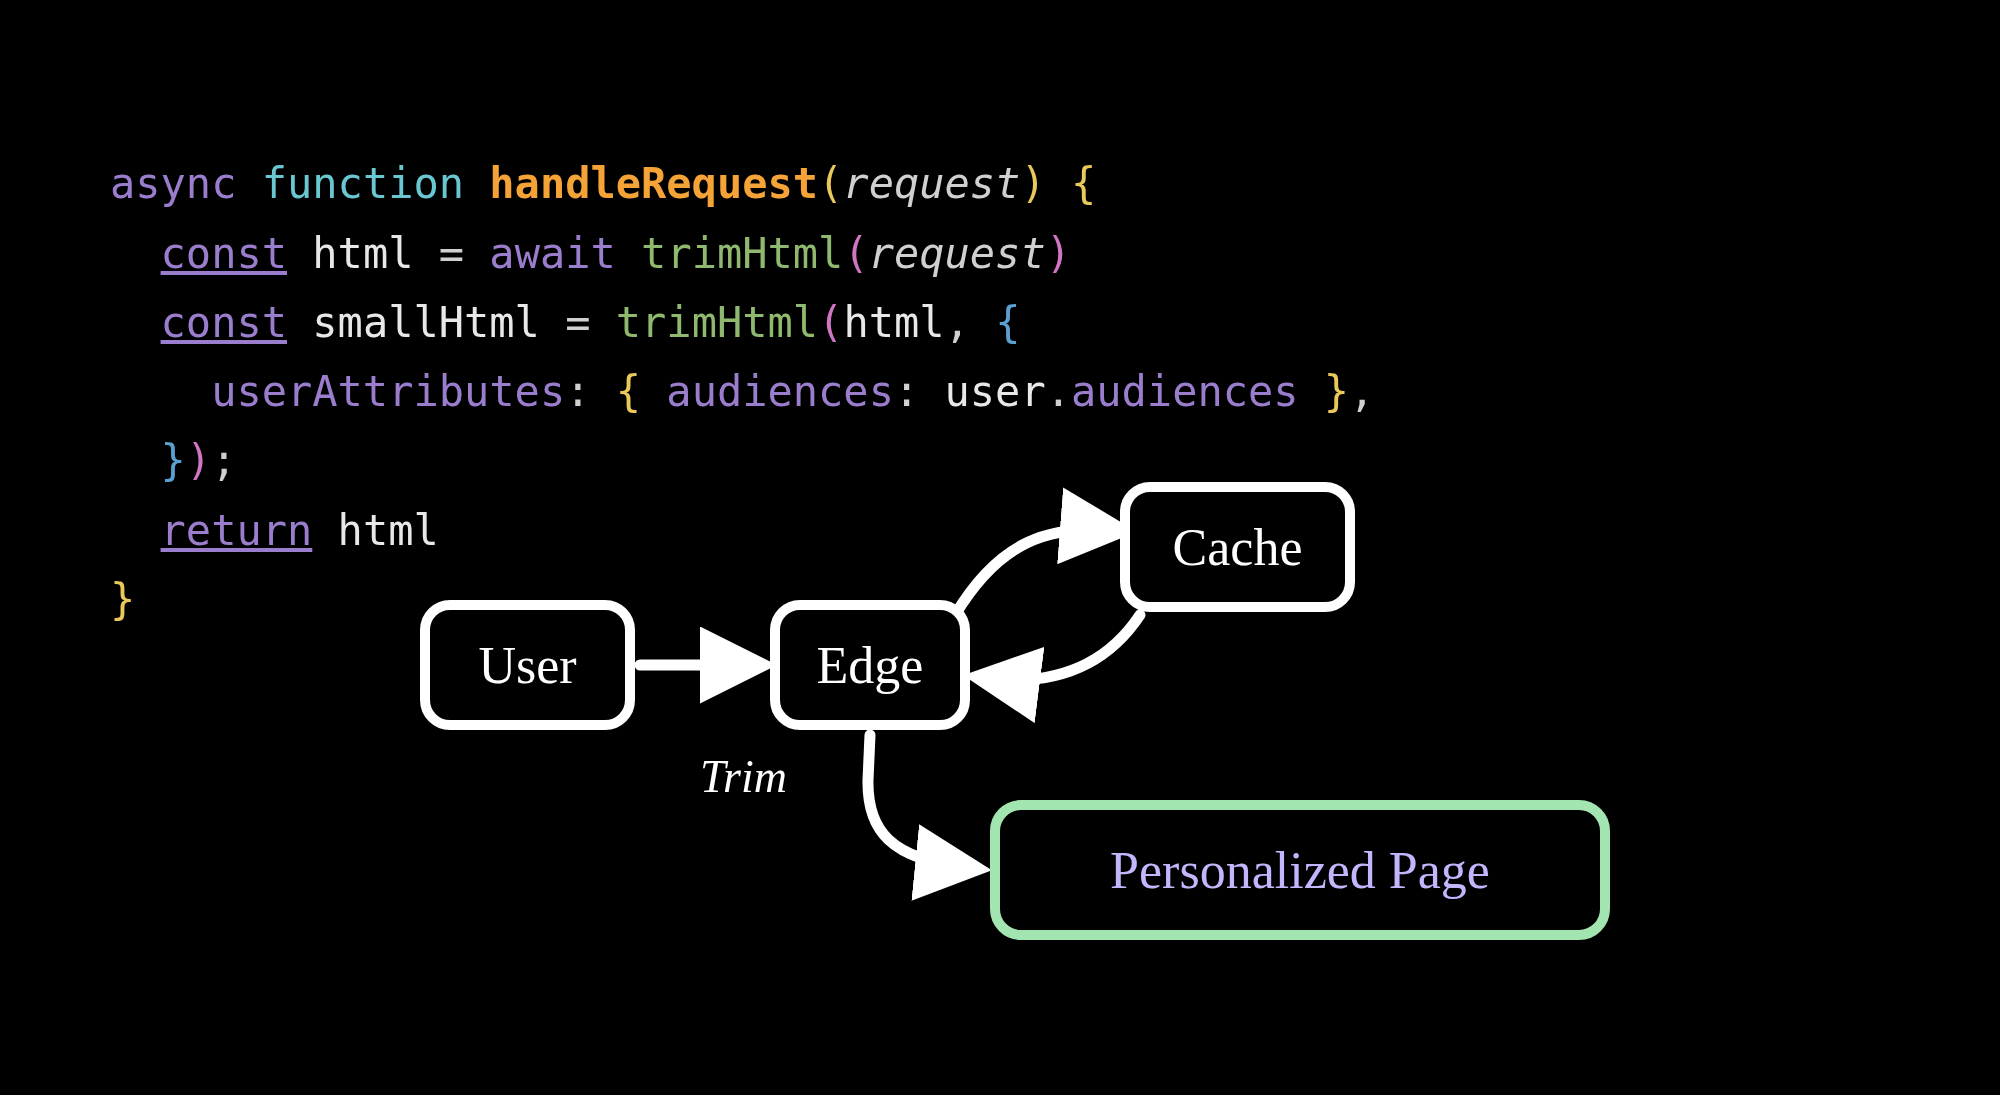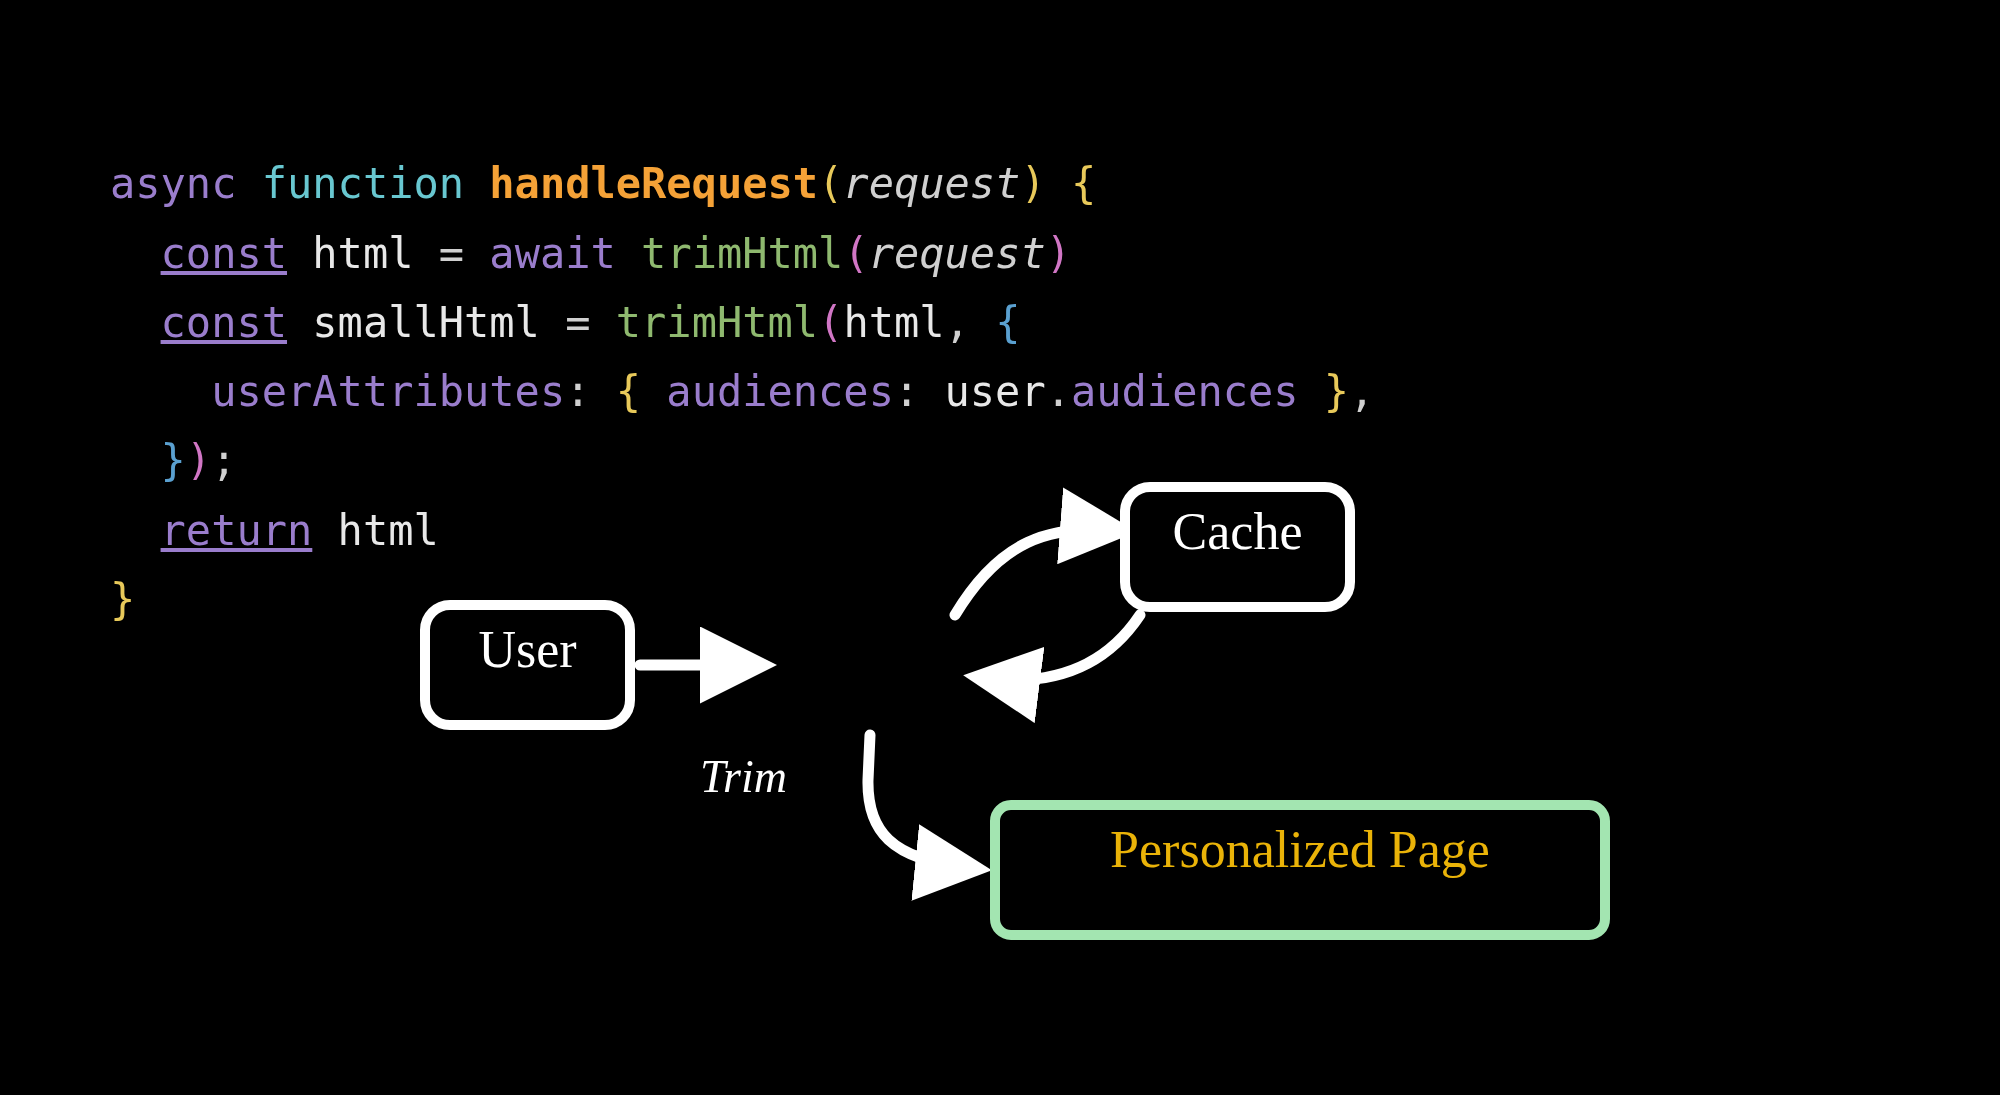--- a/index.html
+++ b/index.html
@@ -49,31 +49,32 @@
     height: 600px;
   }
   .node {
     position: absolute;
     border: 10px solid #fff;
     border-radius: 30px;
     color: #fff;
     font-family: 'Comic Sans MS', 'Segoe Script', cursive;
     font-size: 52px;
     display: flex;
+    align-items: center;
     justify-content: center;
     padding: 10px 28px;
     background: #000;
   }
   .node-user  { top: 140px; left: 20px;  width: 215px; height: 130px; }
   .node-edge  { top: 140px; left: 370px; width: 200px; height: 130px; }
   .node-cache { top: 22px;  left: 720px; width: 235px; height: 130px; }
   .node-pp {
     top: 340px; left: 590px; width: 620px; height: 140px;
-    border-color: #a3e5b1; color: #eab308;
-    border-radius: 21px;
+    border-color: #a3e5b1; color: #c4b5fd;
+    border-radius: 31px;
   }
   .trim-label {
     position: absolute;
     top: 290px; left: 300px;
     color: #fff;
     font-family: 'Comic Sans MS', 'Segoe Script', cursive;
     font-size: 46px;
     font-style: italic;
   }
   svg.arrows {
@@ -115,20 +116,23 @@
     <path d="M 555 155 C 600 80, 650 65, 715 70" marker-end="url(#ah)"></path>
 
     <path d="M 740 155 C 700 215, 640 225, 585 218" marker-end="url(#ah)"></path>
 
     <path d="M 470 275 L 468 320 C 467 370, 490 400, 570 408" marker-end="url(#ah)"></path>
   </svg>
 
   <div class="node node-user">
     <span>User</span>
   </div>
+  <div class="node node-edge">
+    <span>Edge</span>
+  </div>
   <div class="node node-cache">
     <span>Cache</span>
   </div>
   <div class="trim-label">Trim</div>
   <div class="node node-pp">
     <span>Personalized Page</span>
   </div>
 </div>
 
 </body></html>

